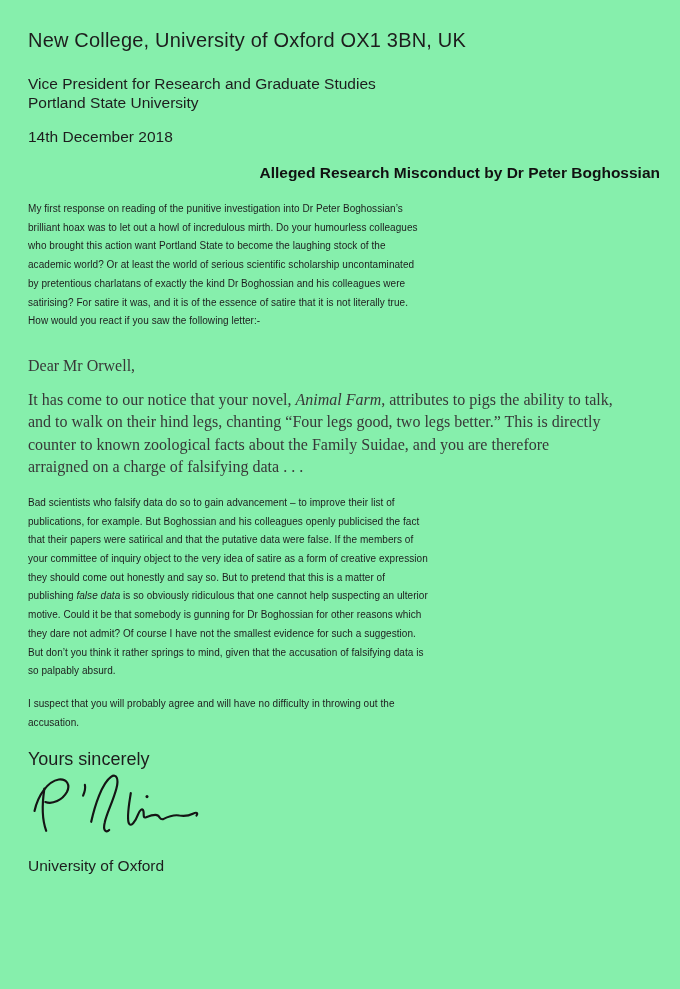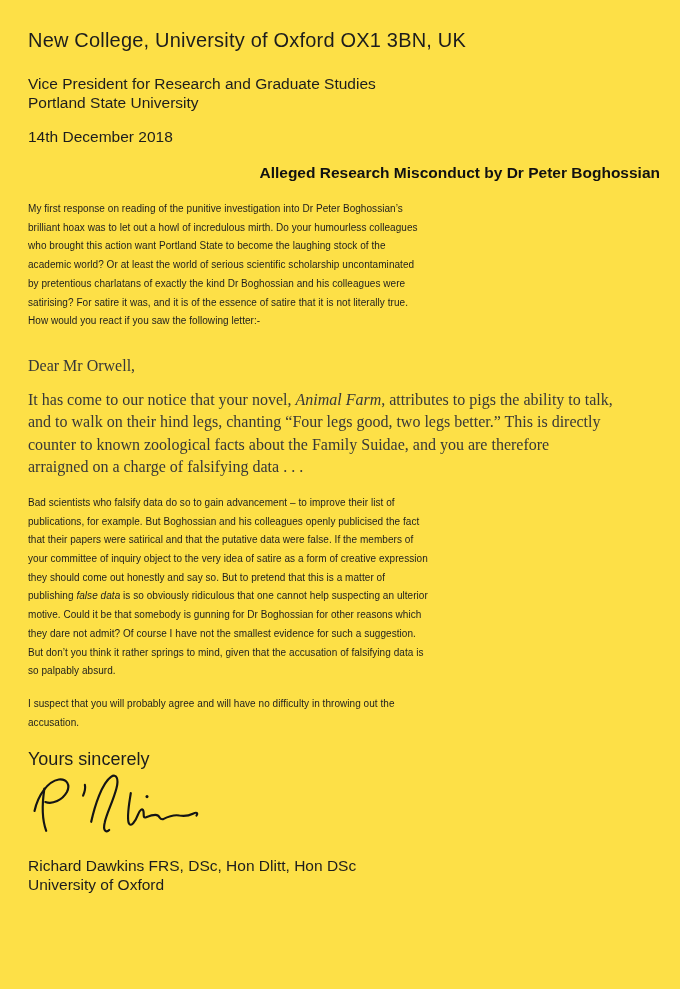--- a/index.html
+++ b/index.html
@@ -1,21 +1,21 @@
 <!DOCTYPE html>
 <html><head>
 <meta charset="utf-8">
 <style>
   html, body { margin: 0; padding: 0; background: #ffffff; }
   .page {
     position: relative;
     width: 680px;
     height: 989px;
     box-sizing: border-box;
-    background: #fde047;
+    background: #86efac;
     padding: 29px 20px 0 28px;
     font-family: "Liberation Sans", sans-serif;
     color: #1d1d1d;
     overflow: hidden;
   }
   .sender {
     font-size: 20px;
     font-weight: 400;
     letter-spacing: 0.2px;
     margin: 0;
@@ -118,17 +118,16 @@
   <svg class="signature" width="180" height="67" viewBox="0 0 200 74" fill="none" stroke="#151515" stroke-width="2.4" stroke-linecap="round" stroke-linejoin="round">
     <path d="M5 42 C9 24 20 9 32 7 C41 6 45 13 41 21 C36 30 25 35 17 32"></path>
     <path d="M16 17 C14 30 12 48 18 64"></path>
     <path d="M59 25 C61 20 62 17 61 13"></path>
     <path d="M68 54 C72 36 80 11 90 4 C96 0 99 6 96 17 C92 32 85 45 83 55 C81 63 84 67 88 63"></path>
     <path d="M112 22 C110 35 107 50 110 56 C112 60 117 54 120 46 C122 41 125 38 126 42 C127 46 125 50 129 49 C134 47 139 45 142 47 C145 49 144 52 148 51 C154 48 161 46 166 47 C172 48 177 47 181 45 C185 43 187 44 185 47"></path>
     <circle cx="130" cy="26" r="1.7" fill="#151515" stroke="none"></circle>
   </svg>
 
   <div class="signoff">
-    <p>Richard Dawkins FRS, DSc, Hon Dlitt, Hon DSc</p>
     <p>University of Oxford</p>
   </div>
 
 </div>
 
 </body></html>

